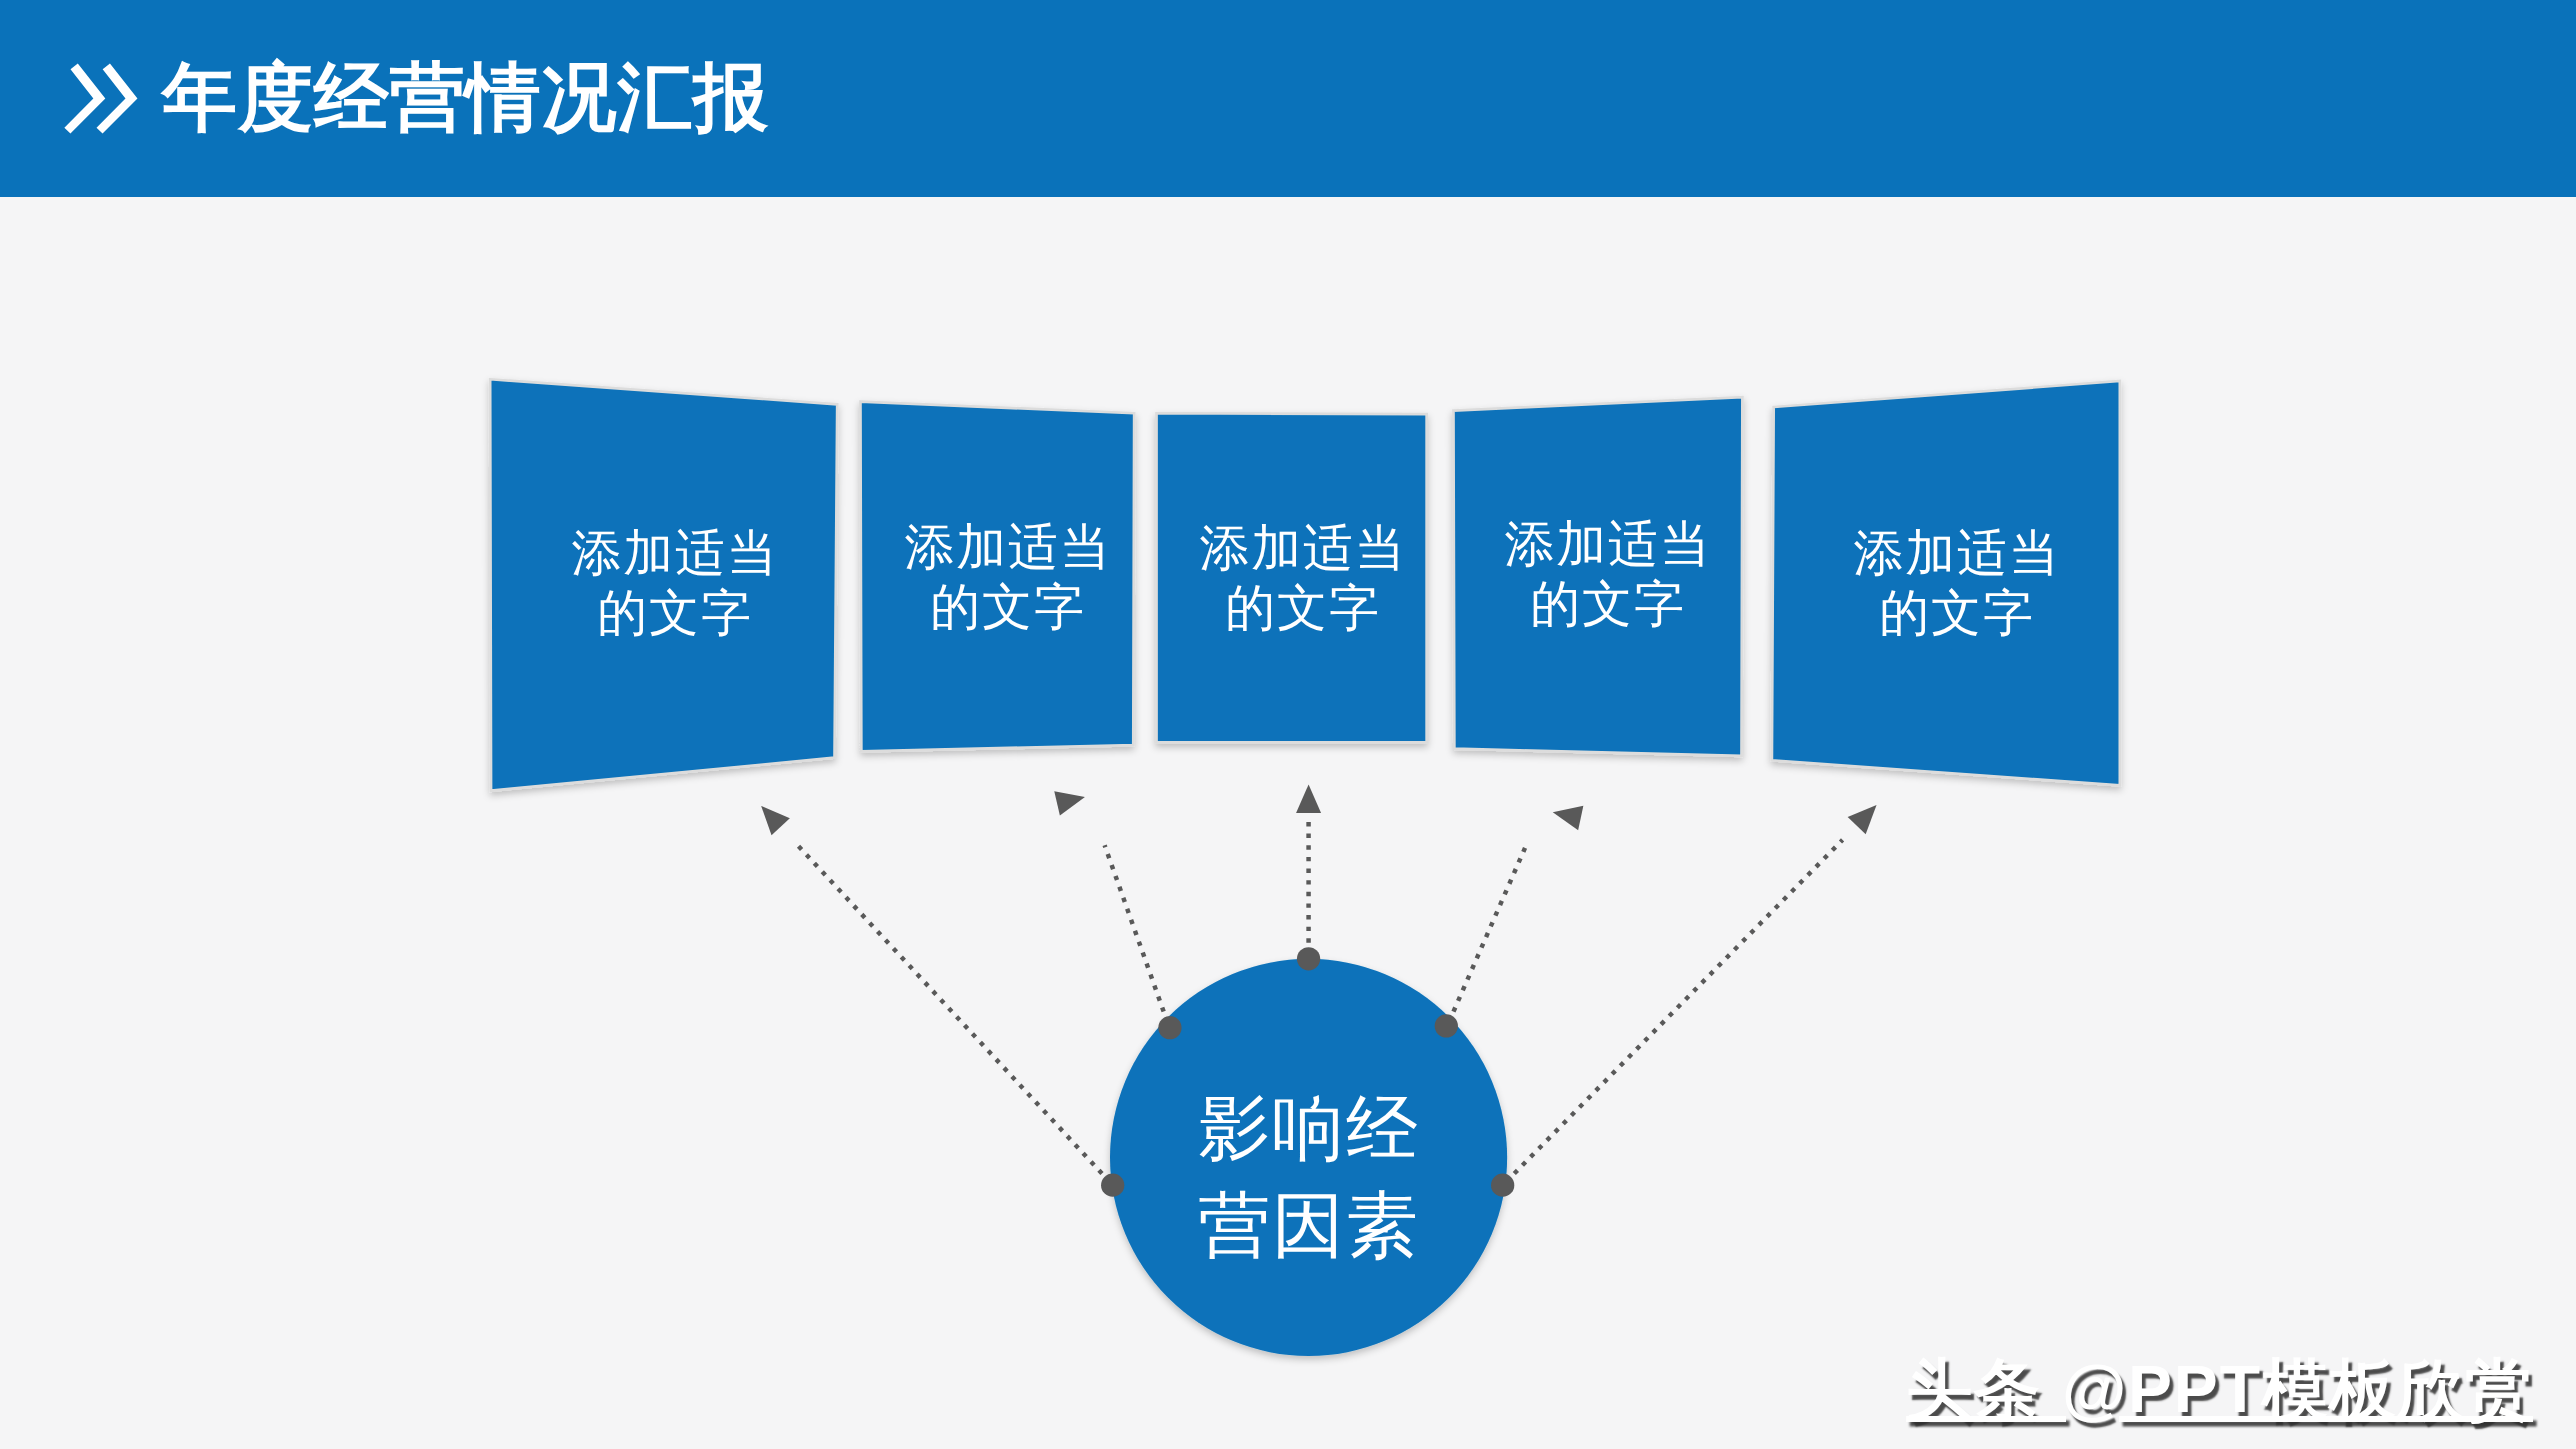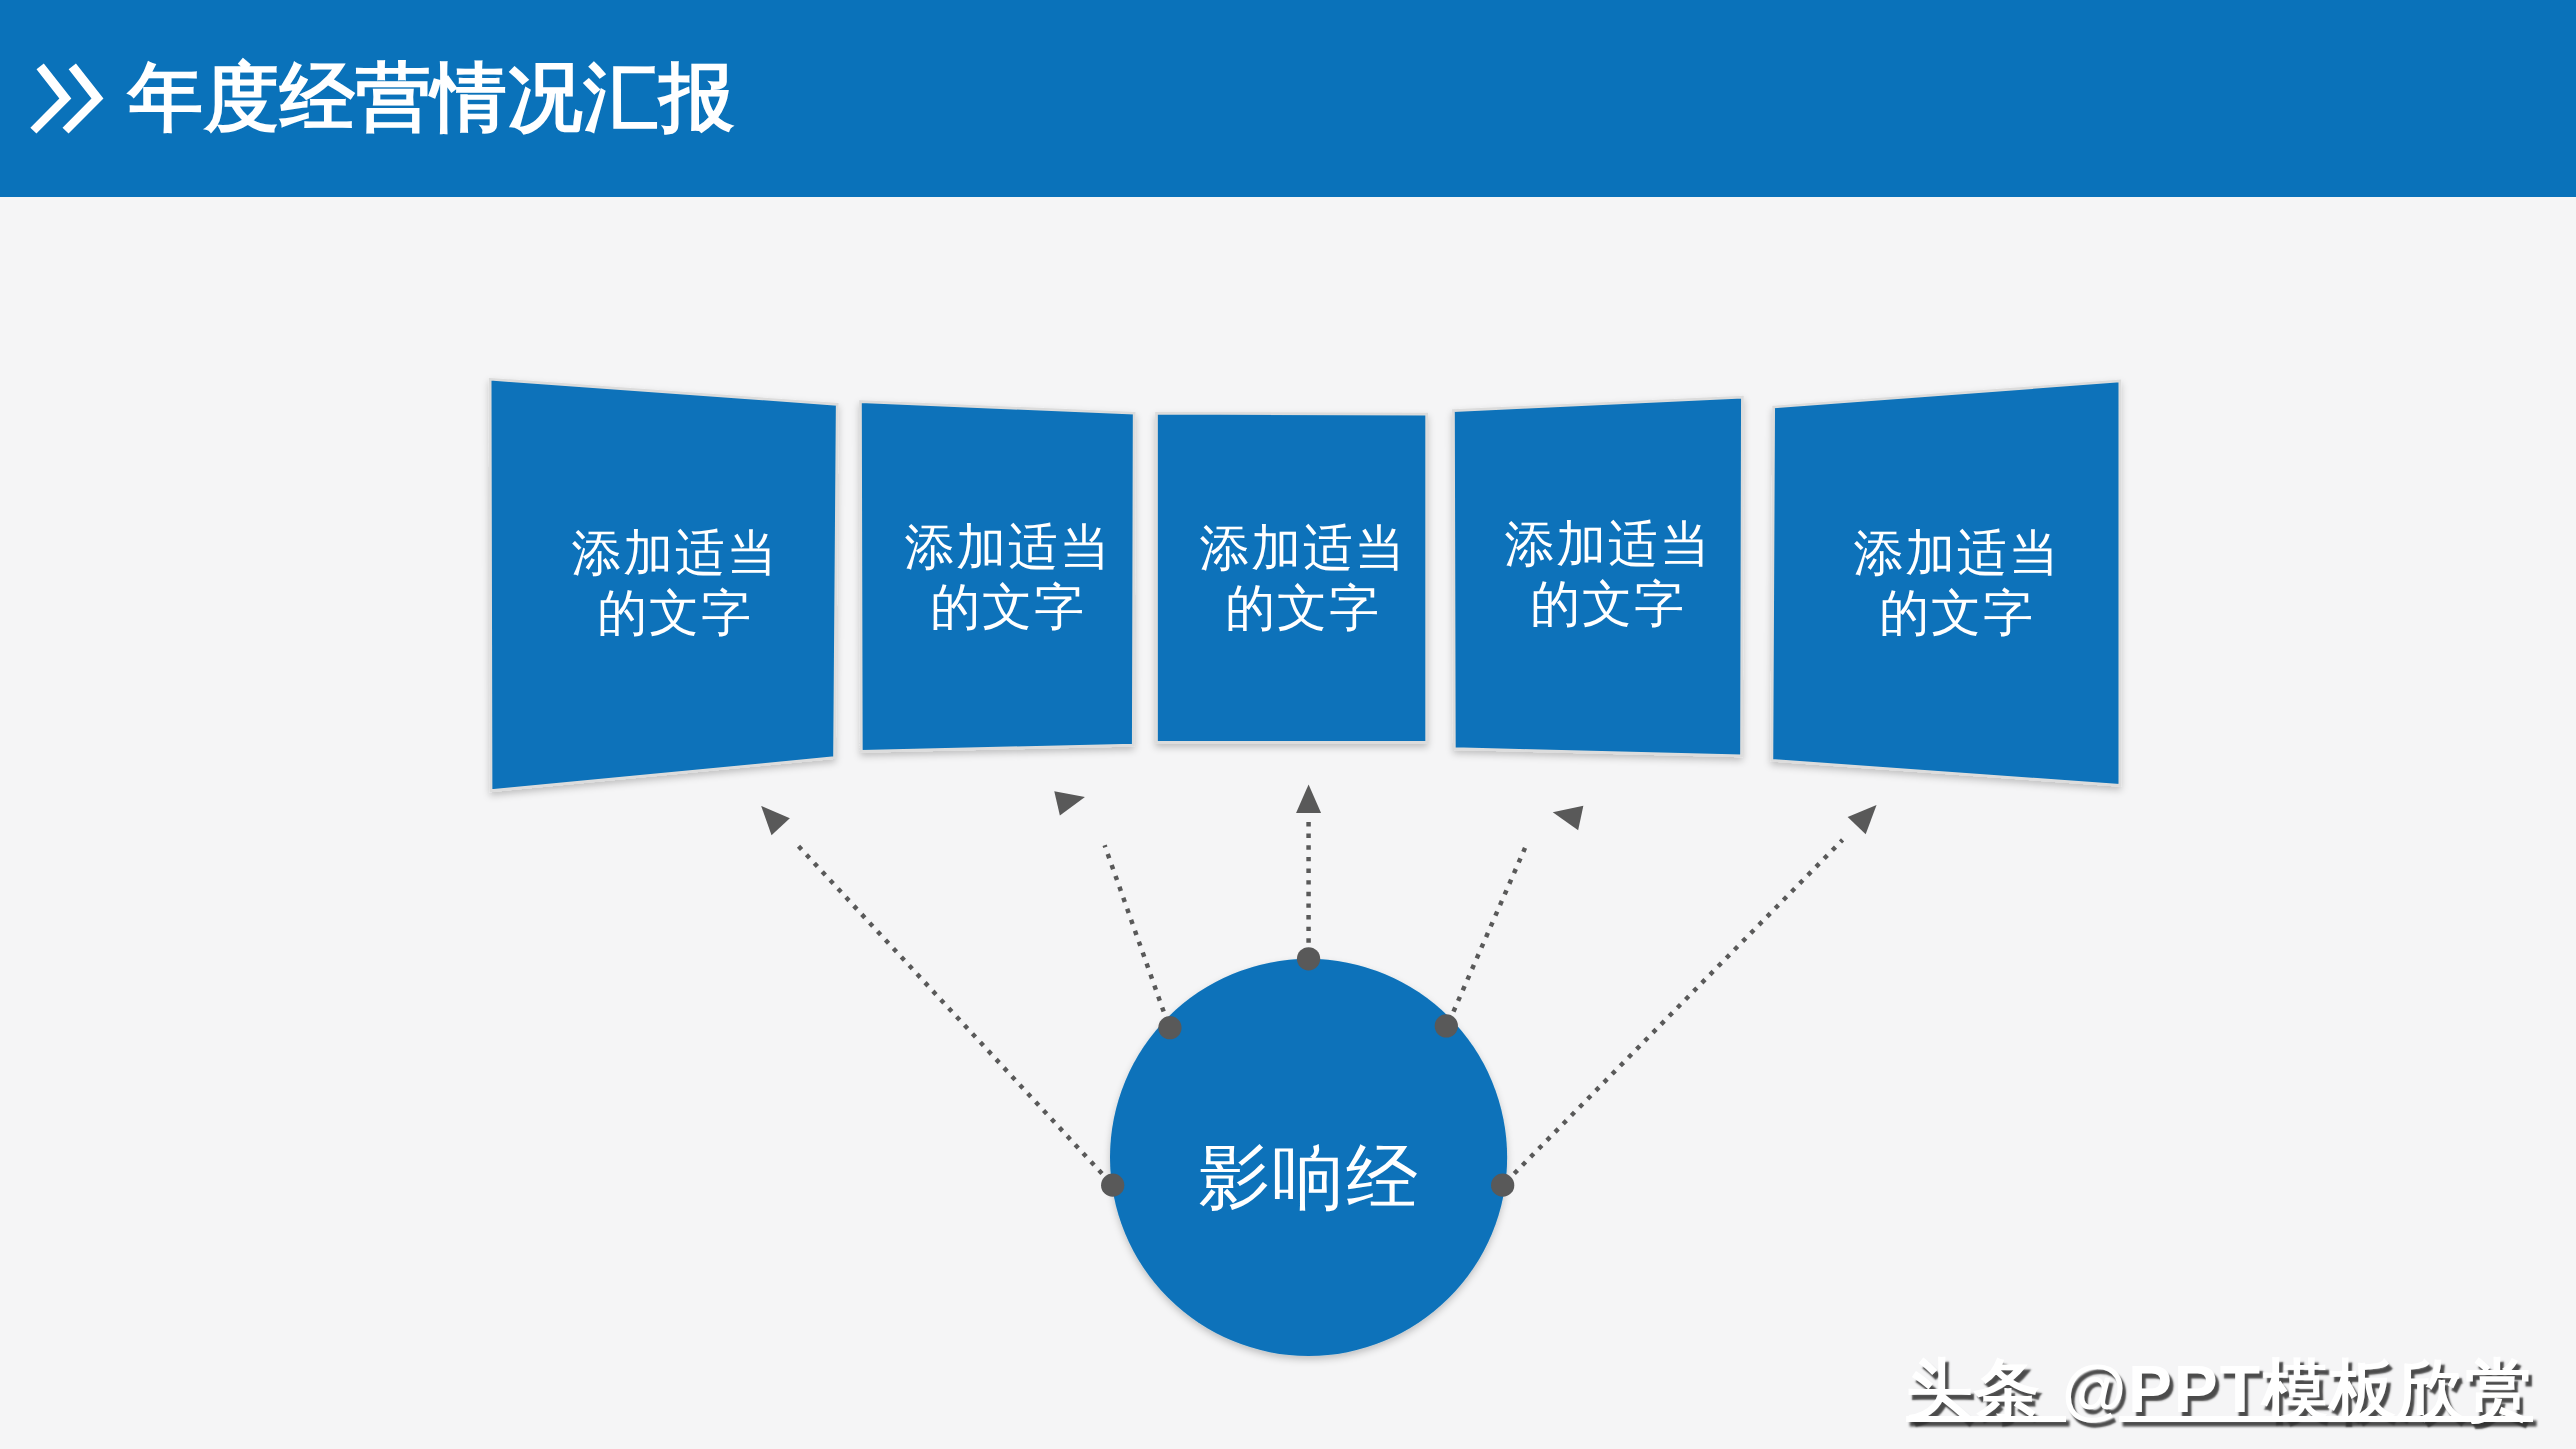--- a/index.html
+++ b/index.html
@@ -9,21 +9,21 @@
     --panel-border:#dcdcdc;
     --text-white:#ffffff;
   }
   *{margin:0;padding:0;box-sizing:border-box;}
   html,body{width:2576px;height:1449px;}
   body{font-family:"Liberation Sans","DejaVu Sans",sans-serif;background:#fff;}
   .slide{position:relative;width:2576px;height:1449px;background:var(--bg);overflow:hidden;}
 
   
   .header{position:absolute;left:0;top:0;width:2576px;height:197px;background:var(--primary-blue);
-          display:flex;align-items:center;padding-left:30px;}
+          display:flex;align-items:center;padding-left:64px;}
   .chevron-wrap{width:75px;height:75px;flex:0 0 auto;display:flex;align-items:center;}
   .title{color:var(--text-white);font-size:75px;font-weight:700;letter-spacing:0.9px;
          margin-left:23px;white-space:nowrap;}
 
   
   .shape-layer{position:absolute;left:0;top:0;width:2576px;height:1449px;}
   .panel-poly{fill:var(--primary-blue);stroke:var(--panel-border);stroke-width:3;filter:url(#ps);}
   .circle-main{fill:var(--primary-blue);filter:url(#ps);}
   .dotline{stroke:var(--arrow-gray);stroke-width:5;stroke-dasharray:5 8;fill:none;}
   .dot{fill:var(--arrow-gray);}
@@ -109,18 +109,19 @@
     <span>添加适当</span>
     <span>的文字</span>
   </div>
   <div class="panel-label" style="left:1946px;top:583px;">
     <span>添加适当</span>
     <span>的文字</span>
   </div>
 
   <div class="circle-label" style="left:1309px;top:1177px;">
     <span>影响经</span>
+    <span>营因素</span>
   </div>
 
   <div class="watermark">头条 @PPT模板欣赏</div>
 
 </div>
 
 
 </body></html>

